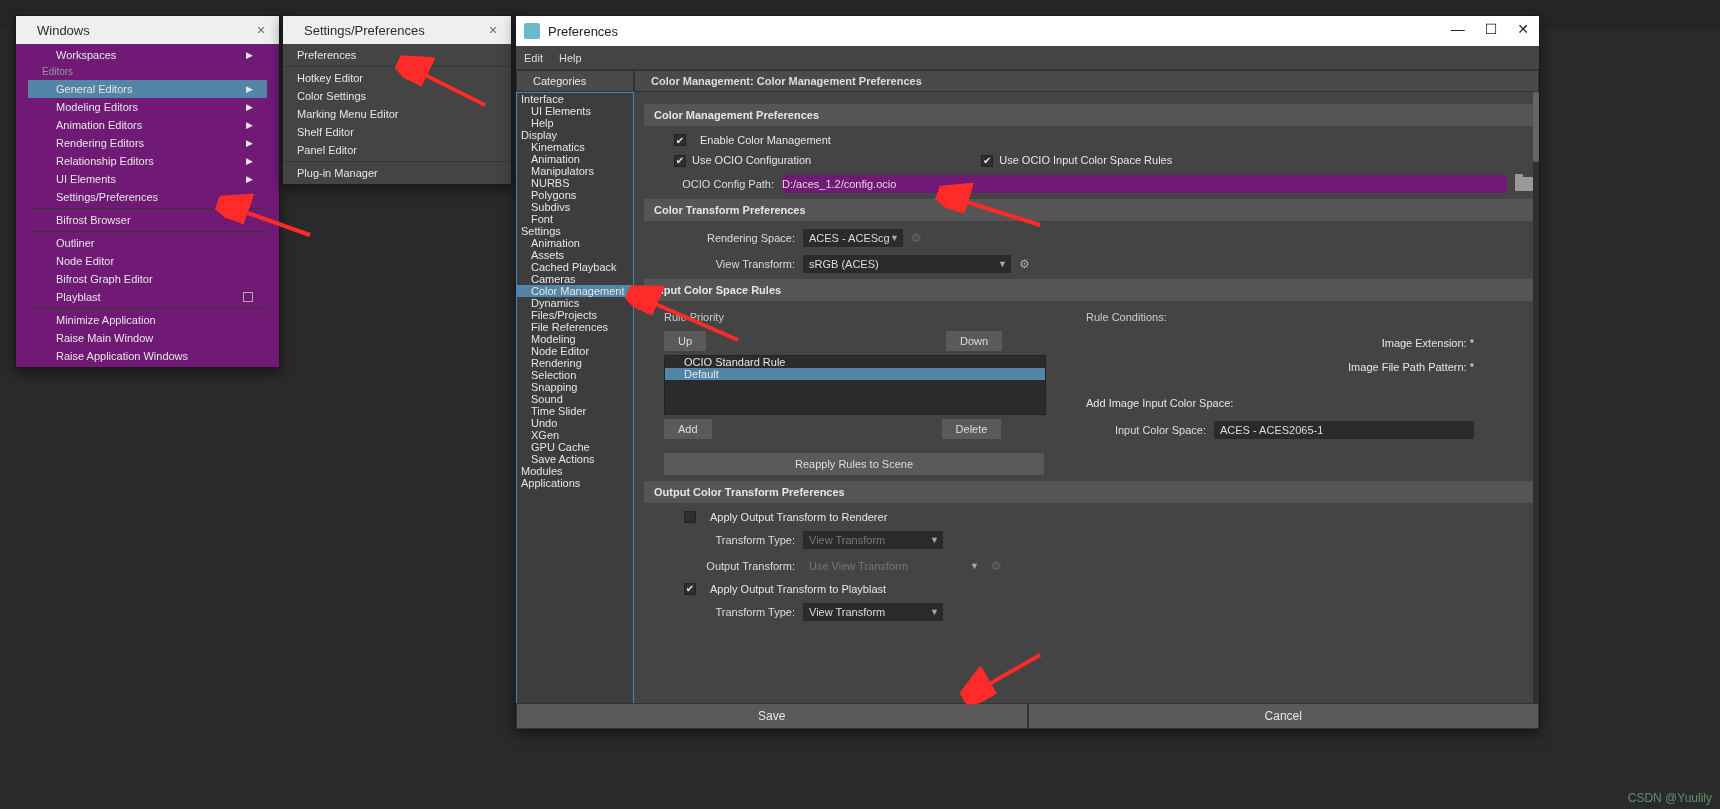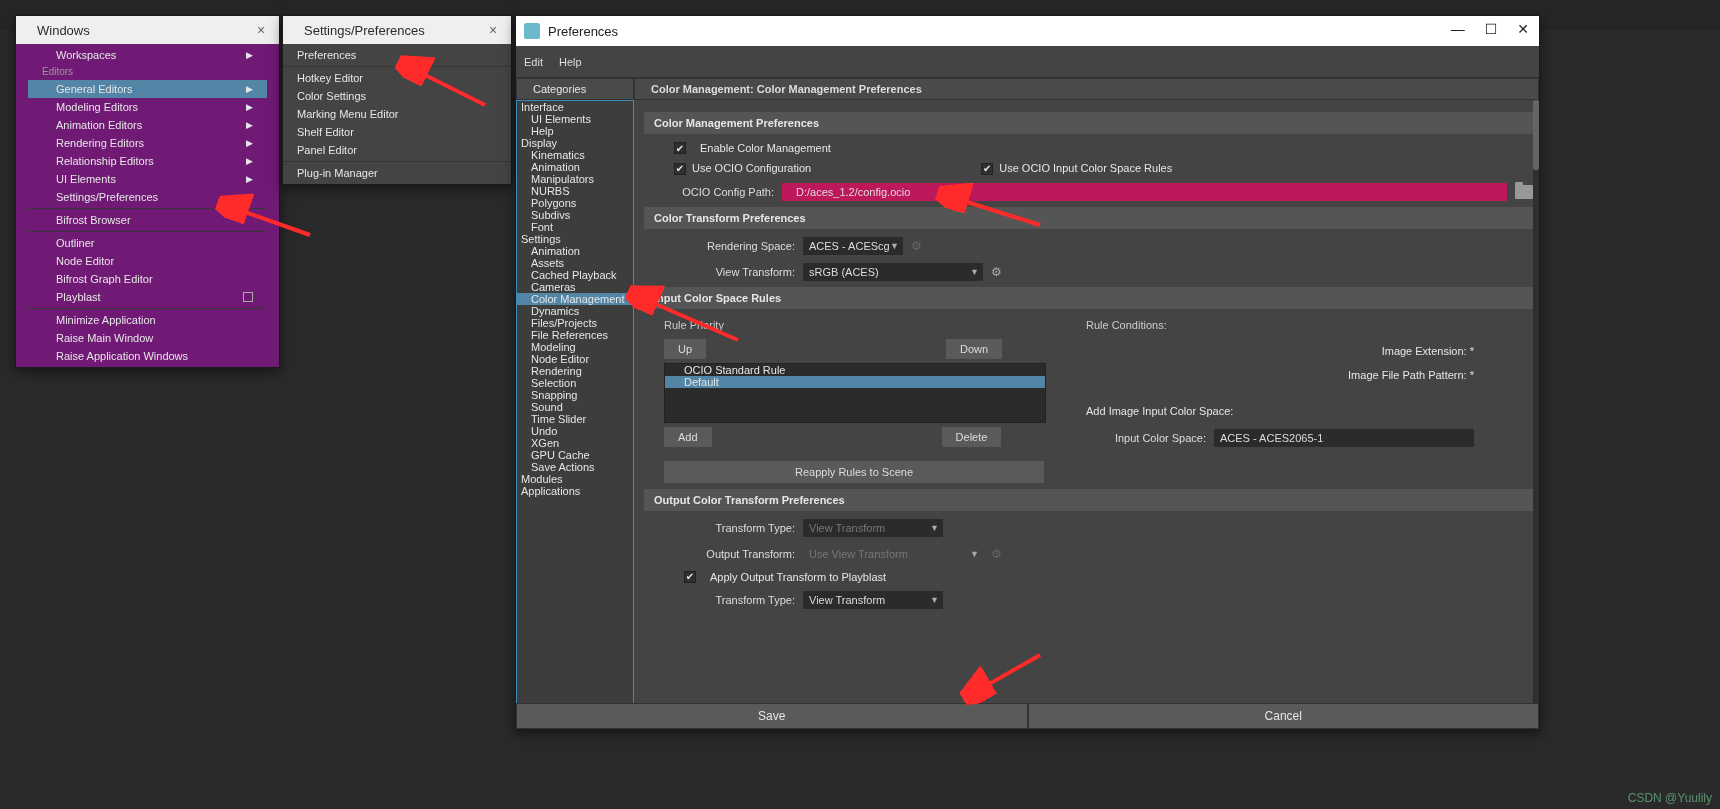--- a/index.html
+++ b/index.html
@@ -21,36 +21,36 @@
 
   
   #settings { left:282px; top:15px; width:230px;}
   #settings .body{ background:#444; padding:2px 0;}
 
   
   #prefs { left:515px; top:15px; right:180px; width:1025px; height:715px;}
   #prefs .tbar { height:30px; background:#fff; color:#222; display:flex; align-items:center; padding:0 8px; position:relative; font-size:13px;}
   #prefs .tbar .icon { width:16px; height:16px; background:#6db8cc; border-radius:2px; margin-right:8px;}
   #prefs .tbar .ctrls { position:absolute; right:10px; top:5px; display:flex; gap:20px; font-size:14px; color:#222;}
-  #prefs .menubar { height:32px; background:#444; display:flex; align-items:center; padding:0 8px; gap:16px; font-size:11px; color:#ddd; border-bottom:1px solid #333;}
+  #prefs .menubar { height:24px; background:#444; display:flex; align-items:center; padding:0 8px; gap:16px; font-size:11px; color:#ddd; border-bottom:1px solid #333;}
   #prefs .header-row { height:22px; display:flex; font-size:11px;}
   #prefs .header-row div{ display:flex; align-items:center; padding:0 16px; background:#4a4a4a; border:1px solid #333;}
   #prefs .cat-hdr{ width:118px;}
   #prefs .main-hdr{ flex:1; color:#ddd; font-weight:bold; background:#4a4a4a;}
   #prefs .content { display:flex; height:calc(100% - 30px - 22px - 22px - 26px);}
   #prefs .cats { width:118px; border:1px solid #3b8bbf; background:#3d3d3d; overflow:hidden; font-size:11px;}
   #prefs .cats .top{ padding:0 4px; color:#e6e6e6; line-height:12px;}
   #prefs .cats .sub{ padding:0 4px 0 14px; line-height:12px;}
   #prefs .cats .sel{ background:#5285a6;}
   #prefs .main { flex:1; overflow:auto; padding:6px 6px 6px 10px; position:relative;}
   #prefs .section-hdr { background:#555; height:22px; line-height:22px; padding:0 10px; font-size:11px; margin-top:6px; font-weight:bold; color:#e6e6e6;}
   #prefs .row { display:flex; align-items:center; margin-top:8px; font-size:11px; gap:8px;}
   #prefs .row .lbl { width:151px; text-align:right; color:#ddd;}
   #prefs .chk { width:12px; height:12px; background:#2f2f2f; border:1px solid #222; display:inline-flex; align-items:center; justify-content:center; font-size:10px; margin-right:6px;}
-  #prefs input[type=text]{ background:#be185d; border:none; color:#ddd; height:18px; padding:0 14px; font-size:11px;}
+  #prefs input[type=text]{ background:#701a75; border:none; color:#ddd; height:18px; padding:0 0; font-size:11px;}
   #prefs .dd { background:#2b2b2b; height:18px; min-width:100px; color:#ddd; font-size:11px; display:flex; align-items:center; padding:0 6px; position:relative;}
   #prefs .dd .caret{ position:absolute; right:4px; top:4px; font-size:9px; color:#aaa;}
   #prefs .folder-icon{ width:18px; height:14px; background:#999; border-radius:1px; position:relative;}
   #prefs .folder-icon::before{content:""; position:absolute; left:0; top:-3px; width:8px; height:3px; background:#999; border-radius:1px 1px 0 0;}
   #prefs .gear{ color:#aaa; font-size:12px;}
   #prefs .gear.dim{ color:#666;}
   #prefs .btn { background:#5a5a5a; border:none; color:#ddd; height:20px; padding:0 14px; font-size:11px;}
   #prefs .btn.wide{ width:380px; height:22px;}
   #prefs .listbox { background:#2b2b2b; border:1px solid #222; width:382px; height:60px; font-size:11px;}
   #prefs .listbox div{ padding:0 19px; line-height:12px;}
@@ -251,21 +251,21 @@
       <div class="row">
           <span class="lbl">Rendering Space:</span>
         <div class="dd" style="width:100px;">
             <span>ACES - ACEScg</span>
             <span class="caret">▼</span>
           </div>
         <span class="gear dim">⚙</span>
       </div>
       <div class="row">
           <span class="lbl">View Transform:</span>
-        <div class="dd" style="width:180px;">
+        <div class="dd" style="width:208px;">
             <span>sRGB (ACES)</span>
             <span class="caret">▼</span>
           </div>
         <span class="gear">⚙</span>
       </div>
 
       <div class="section-hdr">Input Color Space Rules</div>
       <div style="display:flex; gap:40px; margin-top:10px;">
         <div style="margin-left:20px;">
           <div style="font-size:11px; color:#ccc; margin-bottom:8px;">Rule Priority</div>
@@ -291,20 +291,24 @@
           <div class="row" style="margin-top:12px;">
               <span class="lbl" style="width:120px;">Input Color Space:</span>
             <div class="dd" style="width:260px;">
                 <span>ACES - ACES2065-1</span>
               </div>
           </div>
         </div>
       </div>
 
       <div class="section-hdr">Output Color Transform Preferences</div>
+      <div class="row" style="margin-left:40px;">
+          <span class="chk" style="background:#2f2f2f;"></span>
+          <span>Apply Output Transform to Renderer</span>
+        </div>
       <div class="row">
           <span class="lbl">Transform Type:</span>
         <div class="dd" style="width:140px; color:#777;">
             <span>View Transform</span>
             <span class="caret">▼</span>
           </div>
         </div>
       <div class="row">
           <span class="lbl">Output Transform:</span>
         <div class="dd" style="width:180px; background:transparent; color:#777;">

